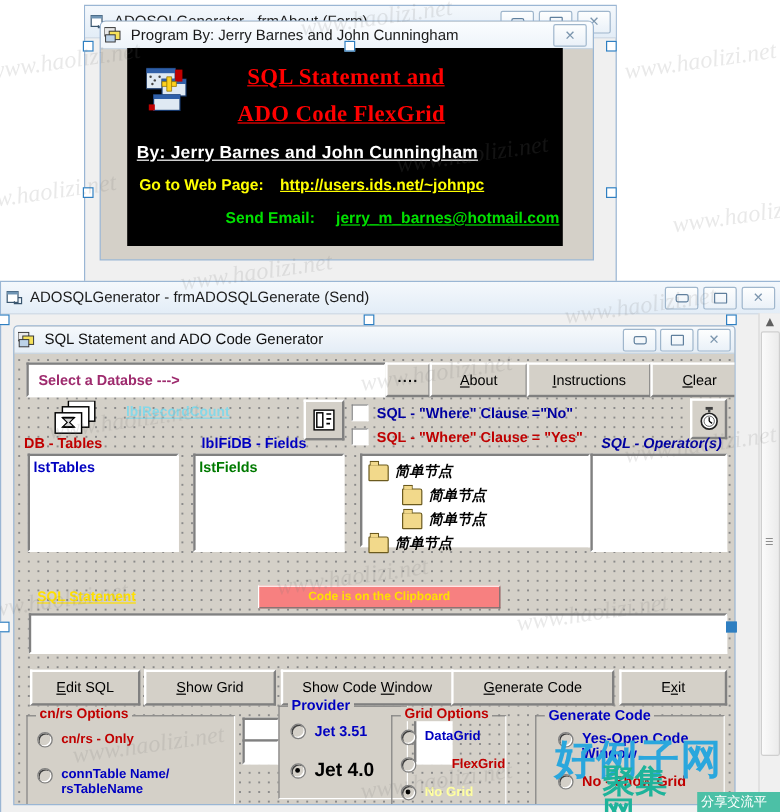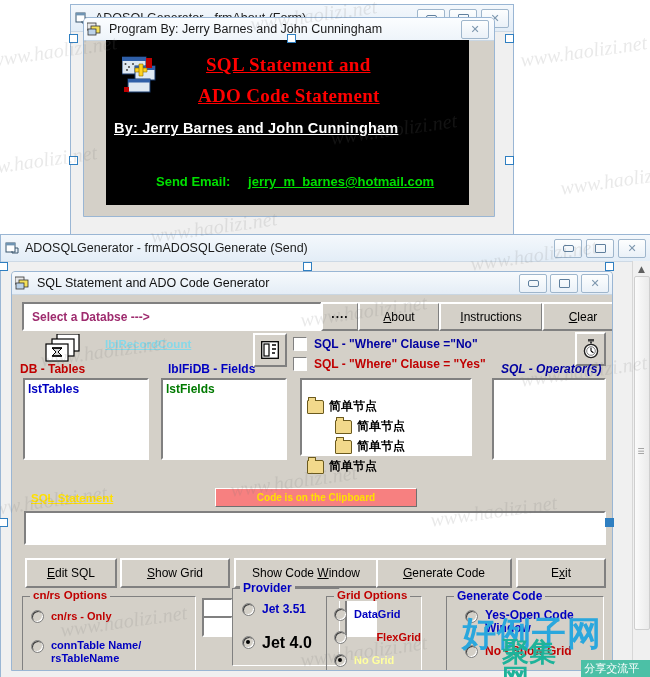--- a/index.html
+++ b/index.html
@@ -86,21 +86,21 @@
   }
   .opt-row{display:flex;align-items:flex-start;gap:7px;font-size:11px;font-weight:bold;line-height:13px;}
 
   
   .splash{position:absolute;background:#000000;overflow:hidden;}
   .sp-red{color:#ff0000;font-weight:bold;font-family:"Liberation Serif",serif;
           text-decoration:underline;letter-spacing:.3px;}
   .sp-white{color:#ffffff;font-weight:bold;font-family:"Liberation Sans",sans-serif;
             text-decoration:underline;}
   .sp-yellow{color:#ffff00;font-weight:bold;font-family:"Liberation Sans",sans-serif;}
-  .sp-green{color:#00e000;font-weight:bold;font-family:"Liberation Sans",sans-serif;}
+  .sp-green{color:#00e000;font-weight:bold;font-family:"Liberation Sans",sans-serif;margin-left:32px;}
   .u{text-decoration:underline;}
 
   .tv-node{display:flex;align-items:center;gap:5px;font-size:12px;font-weight:bold;color:#000;}
   .folder{
     width:15px;height:12px;flex:none;position:relative;
     background:#f2d98b;border:1px solid #6b5a1e;border-radius:1px 2px 1px 1px;
   }
   .folder::before{
     content:"";position:absolute;top:-4px;left:0;width:6px;height:3px;
     background:#f2d98b;border:1px solid #6b5a1e;border-bottom:none;border-radius:1px 1px 0 0;
@@ -183,22 +183,26 @@
         <rect x="13" y="10" width="20" height="4" fill="#2f5fa8"></rect>
         <rect x="24" y="2" width="6" height="10" fill="#c00000"></rect>
         <path d="M13 12 h12 v4 h-12z" fill="#ffd21e" stroke="#8a6d00" stroke-width=".6"></path>
         <path d="M17 8 h4 v12 h-4z" fill="#ffd21e" stroke="#8a6d00" stroke-width=".6"></path>
         <rect x="6" y="23" width="22" height="13" fill="#dfe9f3" stroke="#16386b" stroke-width="1"></rect>
         <rect x="6" y="23" width="22" height="3.5" fill="#2f5fa8"></rect>
         <rect x="2" y="31" width="5" height="5" fill="#c00000"></rect>
       </svg>
 
       <div class="sp-red" style="position:absolute;left:100px;top:14px;font-size:19px;">SQL Statement and</div>
-      <div class="sp-red" style="position:absolute;left:92px;top:45px;font-size:19px;">ADO Code Statement</div>
+      <div class="sp-red" style="position:absolute;left:92px;top:45px;font-size:19px;">ADO Code FlexGrid</div>
       <div class="sp-white" style="position:absolute;left:8px;top:80px;font-size:14.5px;letter-spacing:.2px;">By:  Jerry Barnes and John  Cunningham</div>
+      <div style="position:absolute;left:10px;top:106px;font-size:13px;white-space:nowrap;">
+        <span class="sp-yellow">Go to Web Page:</span>
+        <span class="sp-yellow u" style="margin-left:10px;">http://users.ids.net/~johnpc</span>
+      </div>
       <div style="position:absolute;left:50px;top:134px;font-size:13px;white-space:nowrap;">
         <span class="sp-green">Send Email:</span>
         <span class="sp-green u" style="margin-left:14px;">jerry_m_barnes@hotmail.com</span>
       </div>
     </div>
   </div>
 </div>
 
 <div class="hnd" style="left:69px;top:34px;"></div>
 <div class="hnd" style="left:287px;top:34px;"></div>
@@ -312,21 +316,21 @@
     </div>
     <div style="position:absolute;left:489px;top:90px;color:#0000a0;font-size:12px;font-weight:bold;font-style:italic;">SQL - Operator(s)</div>
 
     <div class="sunken" style="position:absolute;left:11px;top:106px;width:122px;height:78px;">
       <div style="color:#0000c0;font-weight:bold;font-size:12px;padding:2px 0 0 3px;">lstTables</div>
     </div>
     <div class="sunken" style="position:absolute;left:149px;top:106px;width:122px;height:78px;">
       <div style="color:#007a00;font-weight:bold;font-size:12px;padding:2px 0 0 3px;">lstFields</div>
     </div>
 
-    <div class="sunken" style="position:absolute;left:288px;top:106px;width:172px;height:78px;padding:17px 0 0 5px;box-sizing:border-box;">
+    <div class="sunken" style="position:absolute;left:288px;top:106px;width:192px;height:78px;padding:4px 0 0 5px;box-sizing:border-box;font-style:italic;">
       <div class="tv-node" style="margin:1px 0 1px 0;">
         <span class="folder"></span>
         <span>简单节点</span>
       </div>
       <div class="tv-node" style="margin:3px 0 1px 28px;">
         <span class="folder"></span>
         <span>简单节点</span>
       </div>
       <div class="tv-node" style="margin:3px 0 1px 28px;">
         <span class="folder"></span>

